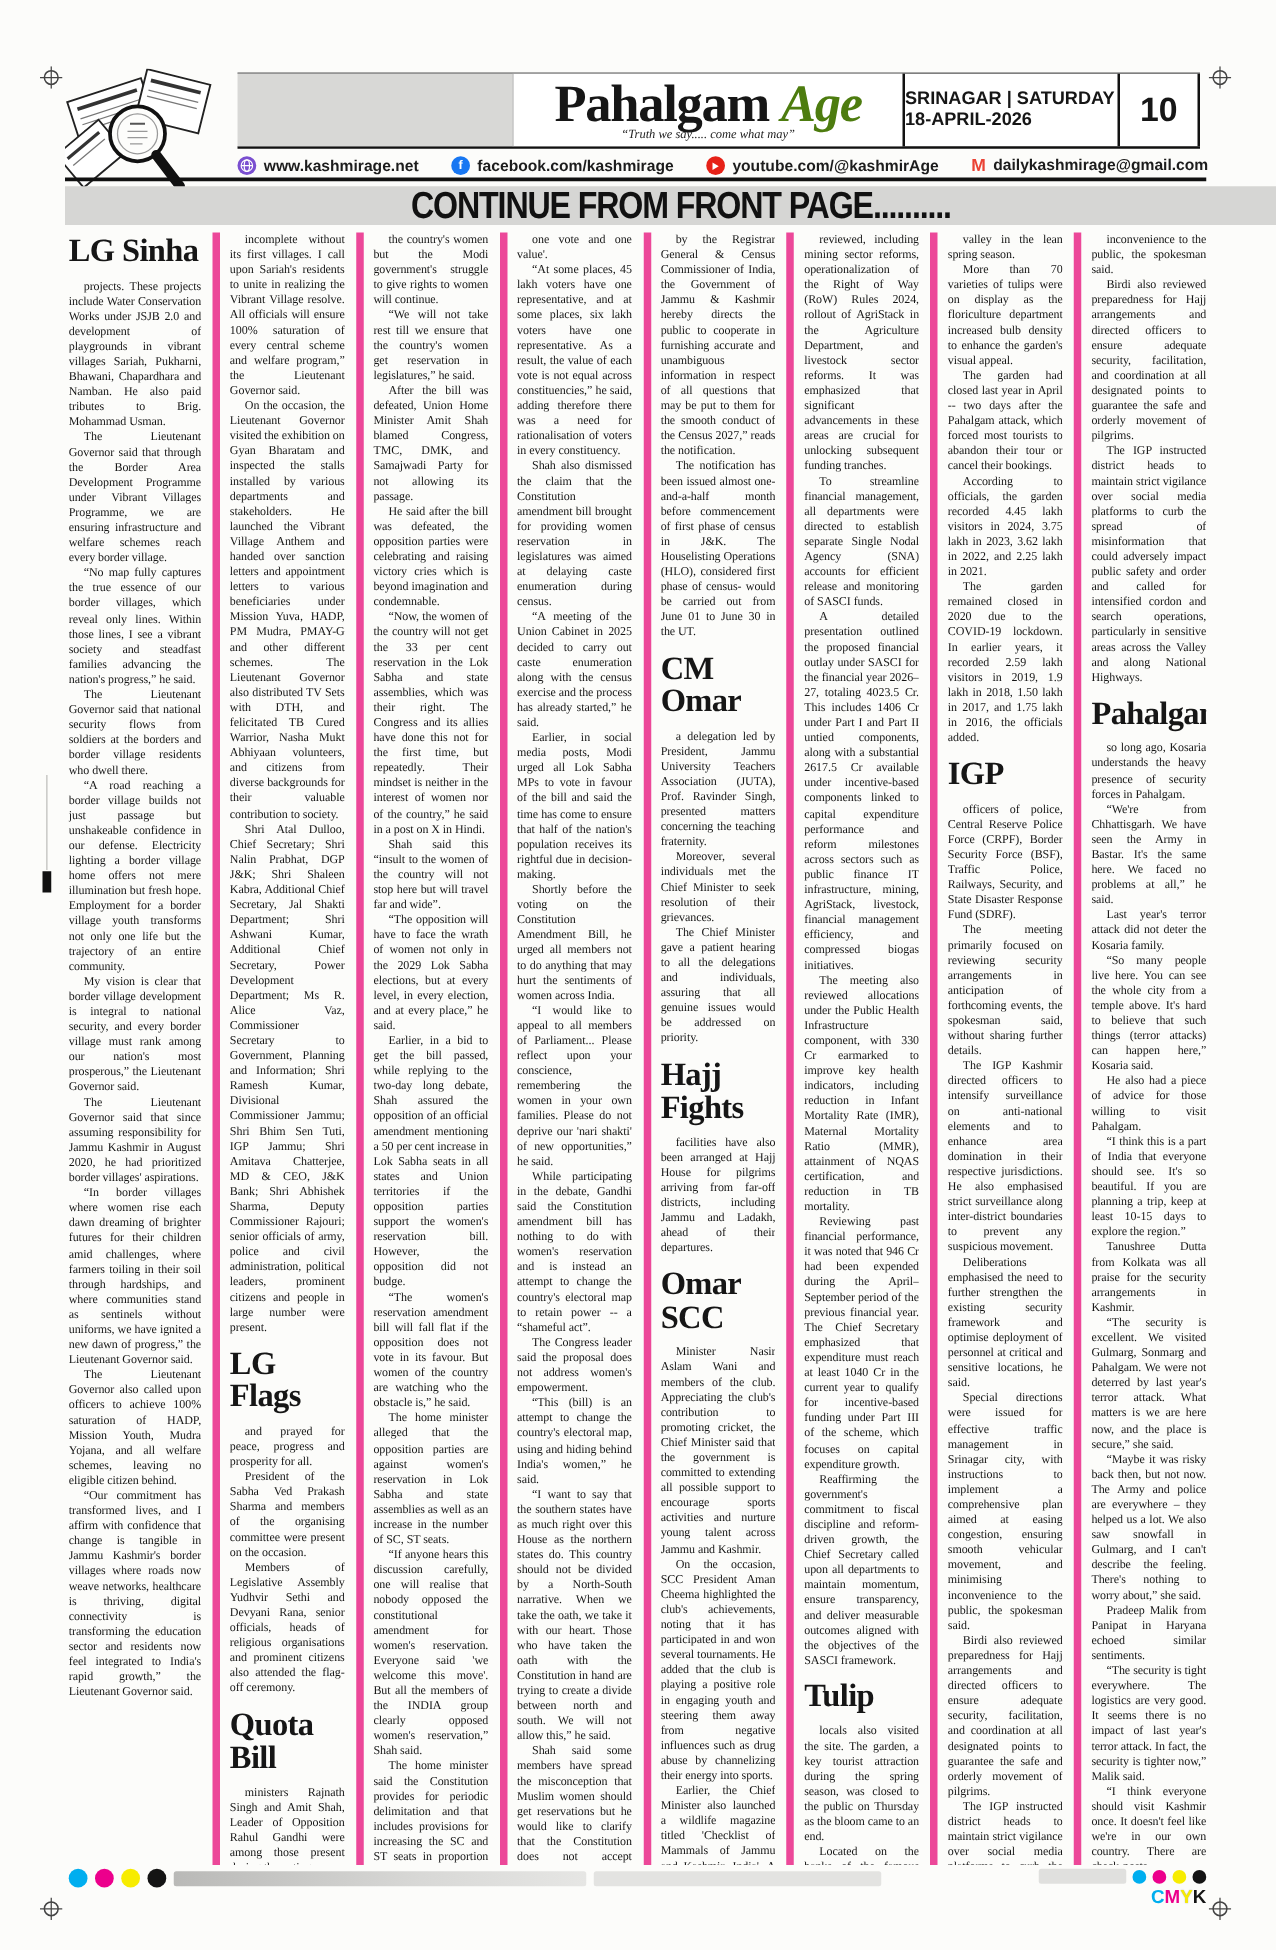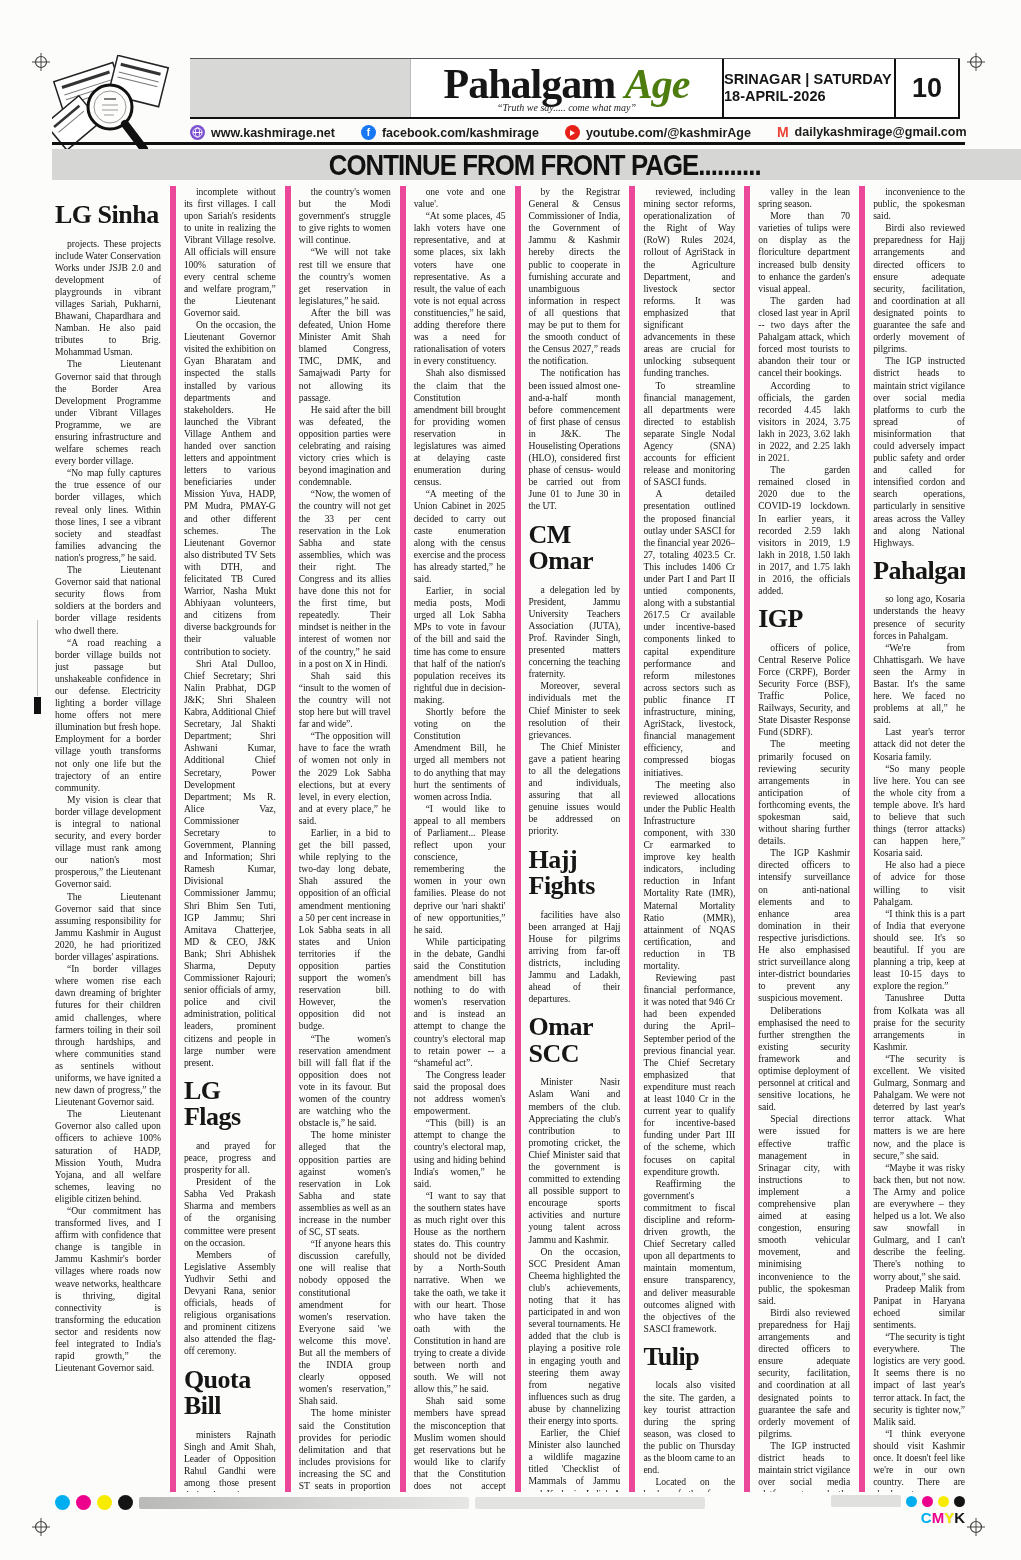--- a/index.html
+++ b/index.html
@@ -32,21 +32,21 @@
   .banner{position:absolute;left:52px;top:149px;width:986px;height:31px;background:#d6d6d4;
           display:flex;align-items:center;justify-content:center;}
   .banner-text{font-family:"Liberation Sans",sans-serif;font-weight:700;font-size:28px;letter-spacing:-1px;
                transform:scale(0.92,1.08);color:#111;}
   
   .columns{position:absolute;left:55px;top:186px;width:910px;height:1306px;
            display:grid;grid-template-columns:repeat(8,1fr);column-gap:9px;}
   .col{overflow:hidden;height:1306px;}
   .col + .col{border-left:6px solid #ec4899;padding-left:8px;}
   .headline{font-size:26px;font-weight:700;letter-spacing:-0.5px;line-height:1.02;margin:9px 0 9px;text-indent:0;}
-  .col .headline:first-child{margin-top:16px;}
+  .col .headline:first-child{margin-top:2px;}
   .para{margin:0;font-size:9.6px;line-height:12.1px;text-align:justify;text-indent:12px;letter-spacing:-0.05px;}
   
   .fold-mark{position:absolute;left:34px;top:697px;width:7px;height:17px;background:#111;}
   .fold-line{position:absolute;left:37px;top:620px;width:1px;height:76px;background:#bdbdbb;}
   
   .marks-left{position:absolute;left:55px;top:1495px;display:flex;align-items:center;gap:6px;}
   .dot{width:15px;height:15px;border-radius:50%;}
   .bar{height:12px;border-radius:2px;}
   .marks-right{position:absolute;right:56px;top:1495px;display:flex;flex-direction:column;align-items:flex-end;gap:2px;}
   .marks-right .dots-row{display:flex;align-items:center;gap:5px;}

